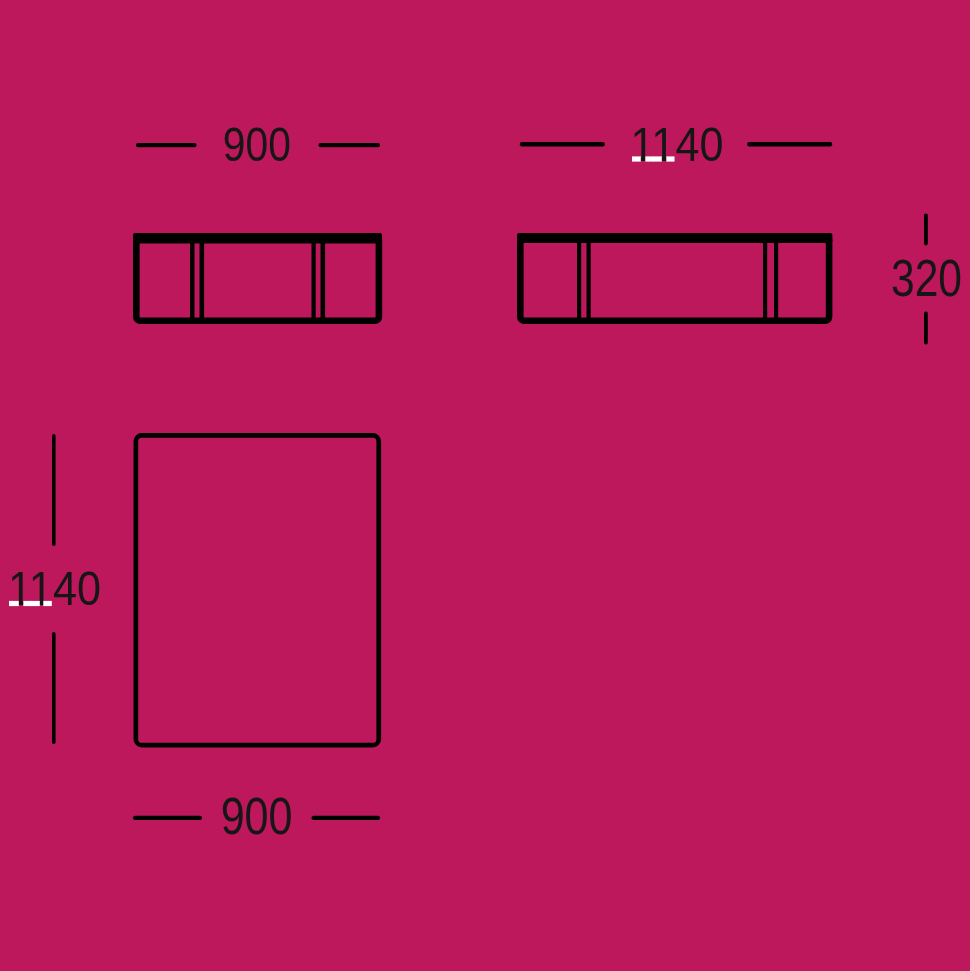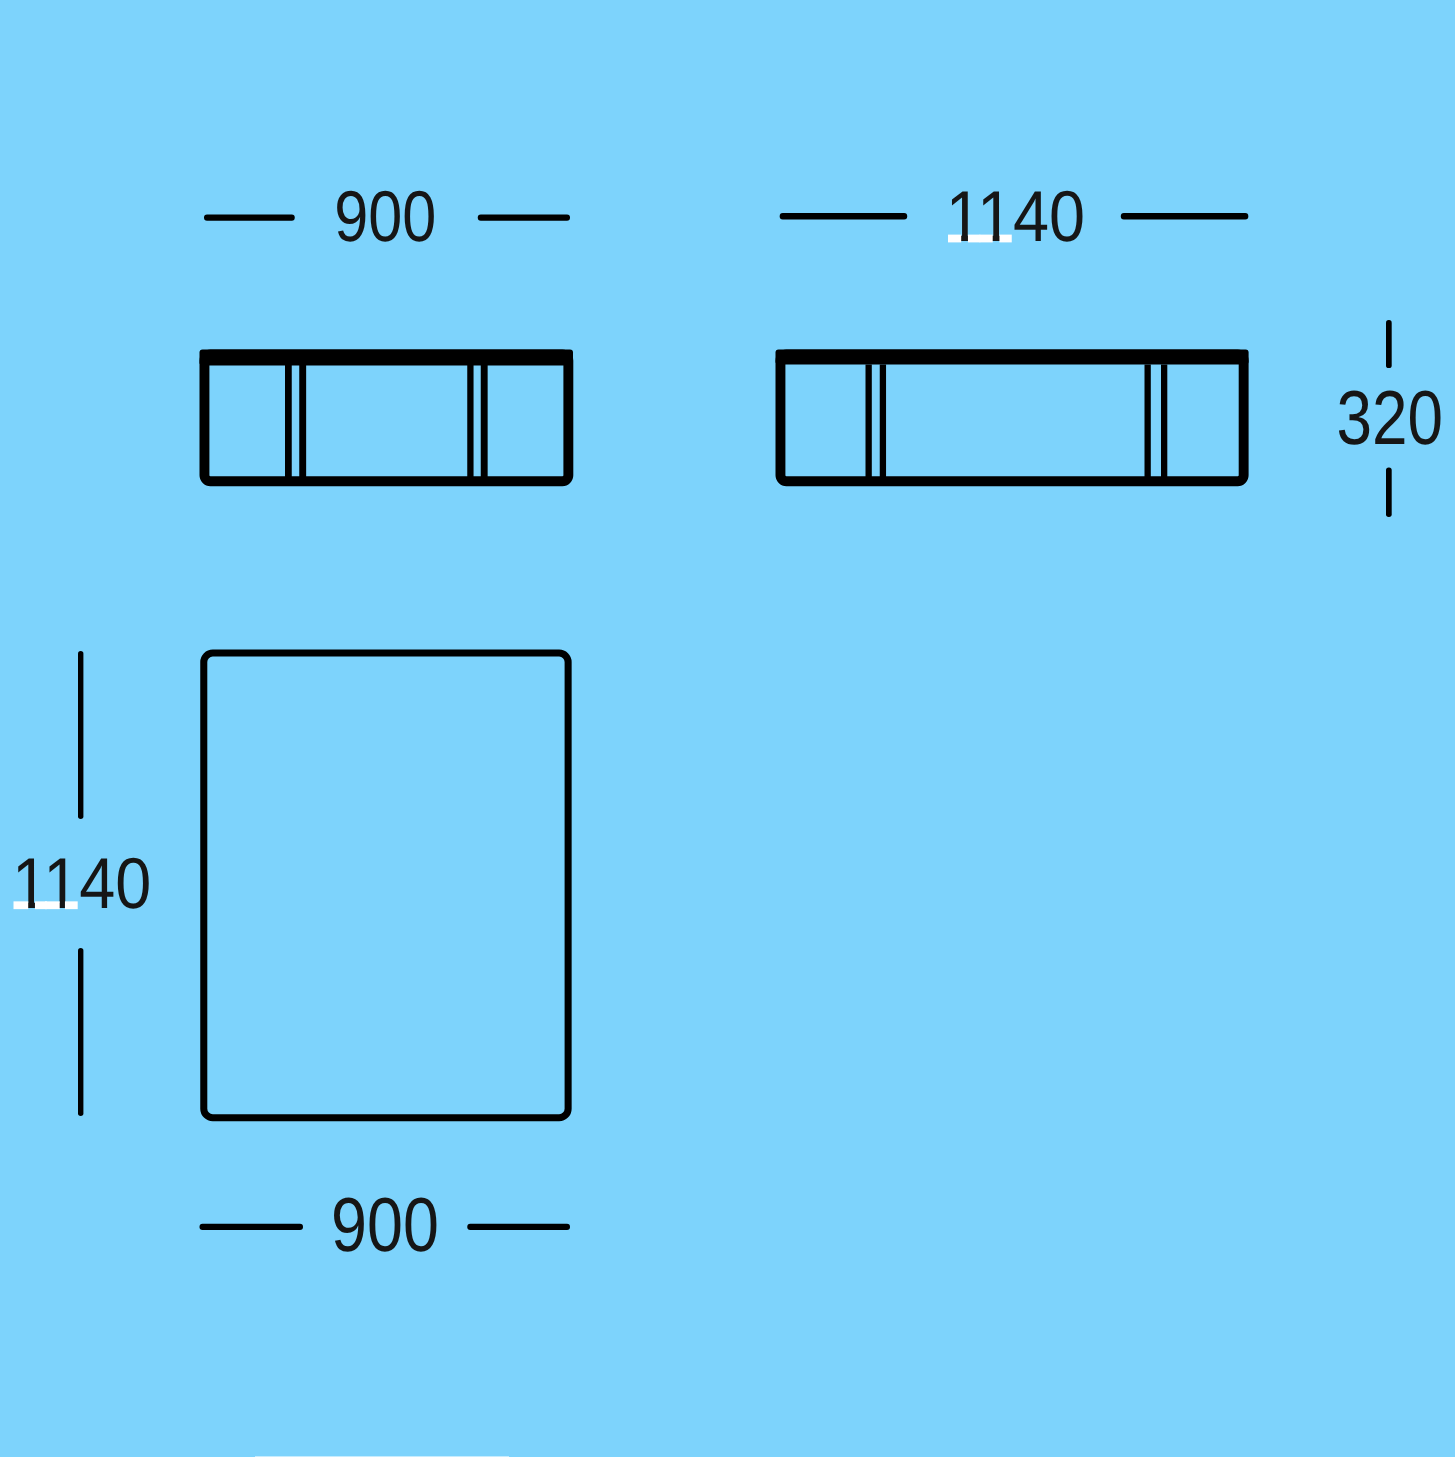--- a/index.html
+++ b/index.html
@@ -1,16 +1,16 @@
 <!DOCTYPE html>
 <html><head>
 <meta charset="utf-8">
 <style>
   html,body{margin:0;padding:0;background:#ffffff;}
-  .page{position:relative;width:970px;height:971px;background:#7dd3fc;overflow:hidden;}
+  .page{position:relative;width:970px;height:971px;background:#be185d;overflow:hidden;}
   svg{position:absolute;left:0;top:0;}
   text{font-family:"Liberation Sans", sans-serif;fill:#161616;}
 </style>
 </head>
 <body>
 <div class="page">
 <svg width="970" height="971" viewBox="0 0 970 971">
 
   <g>
     <rect x="136" y="143" width="60.5" height="4.2" rx="2" fill="#000"></rect>

